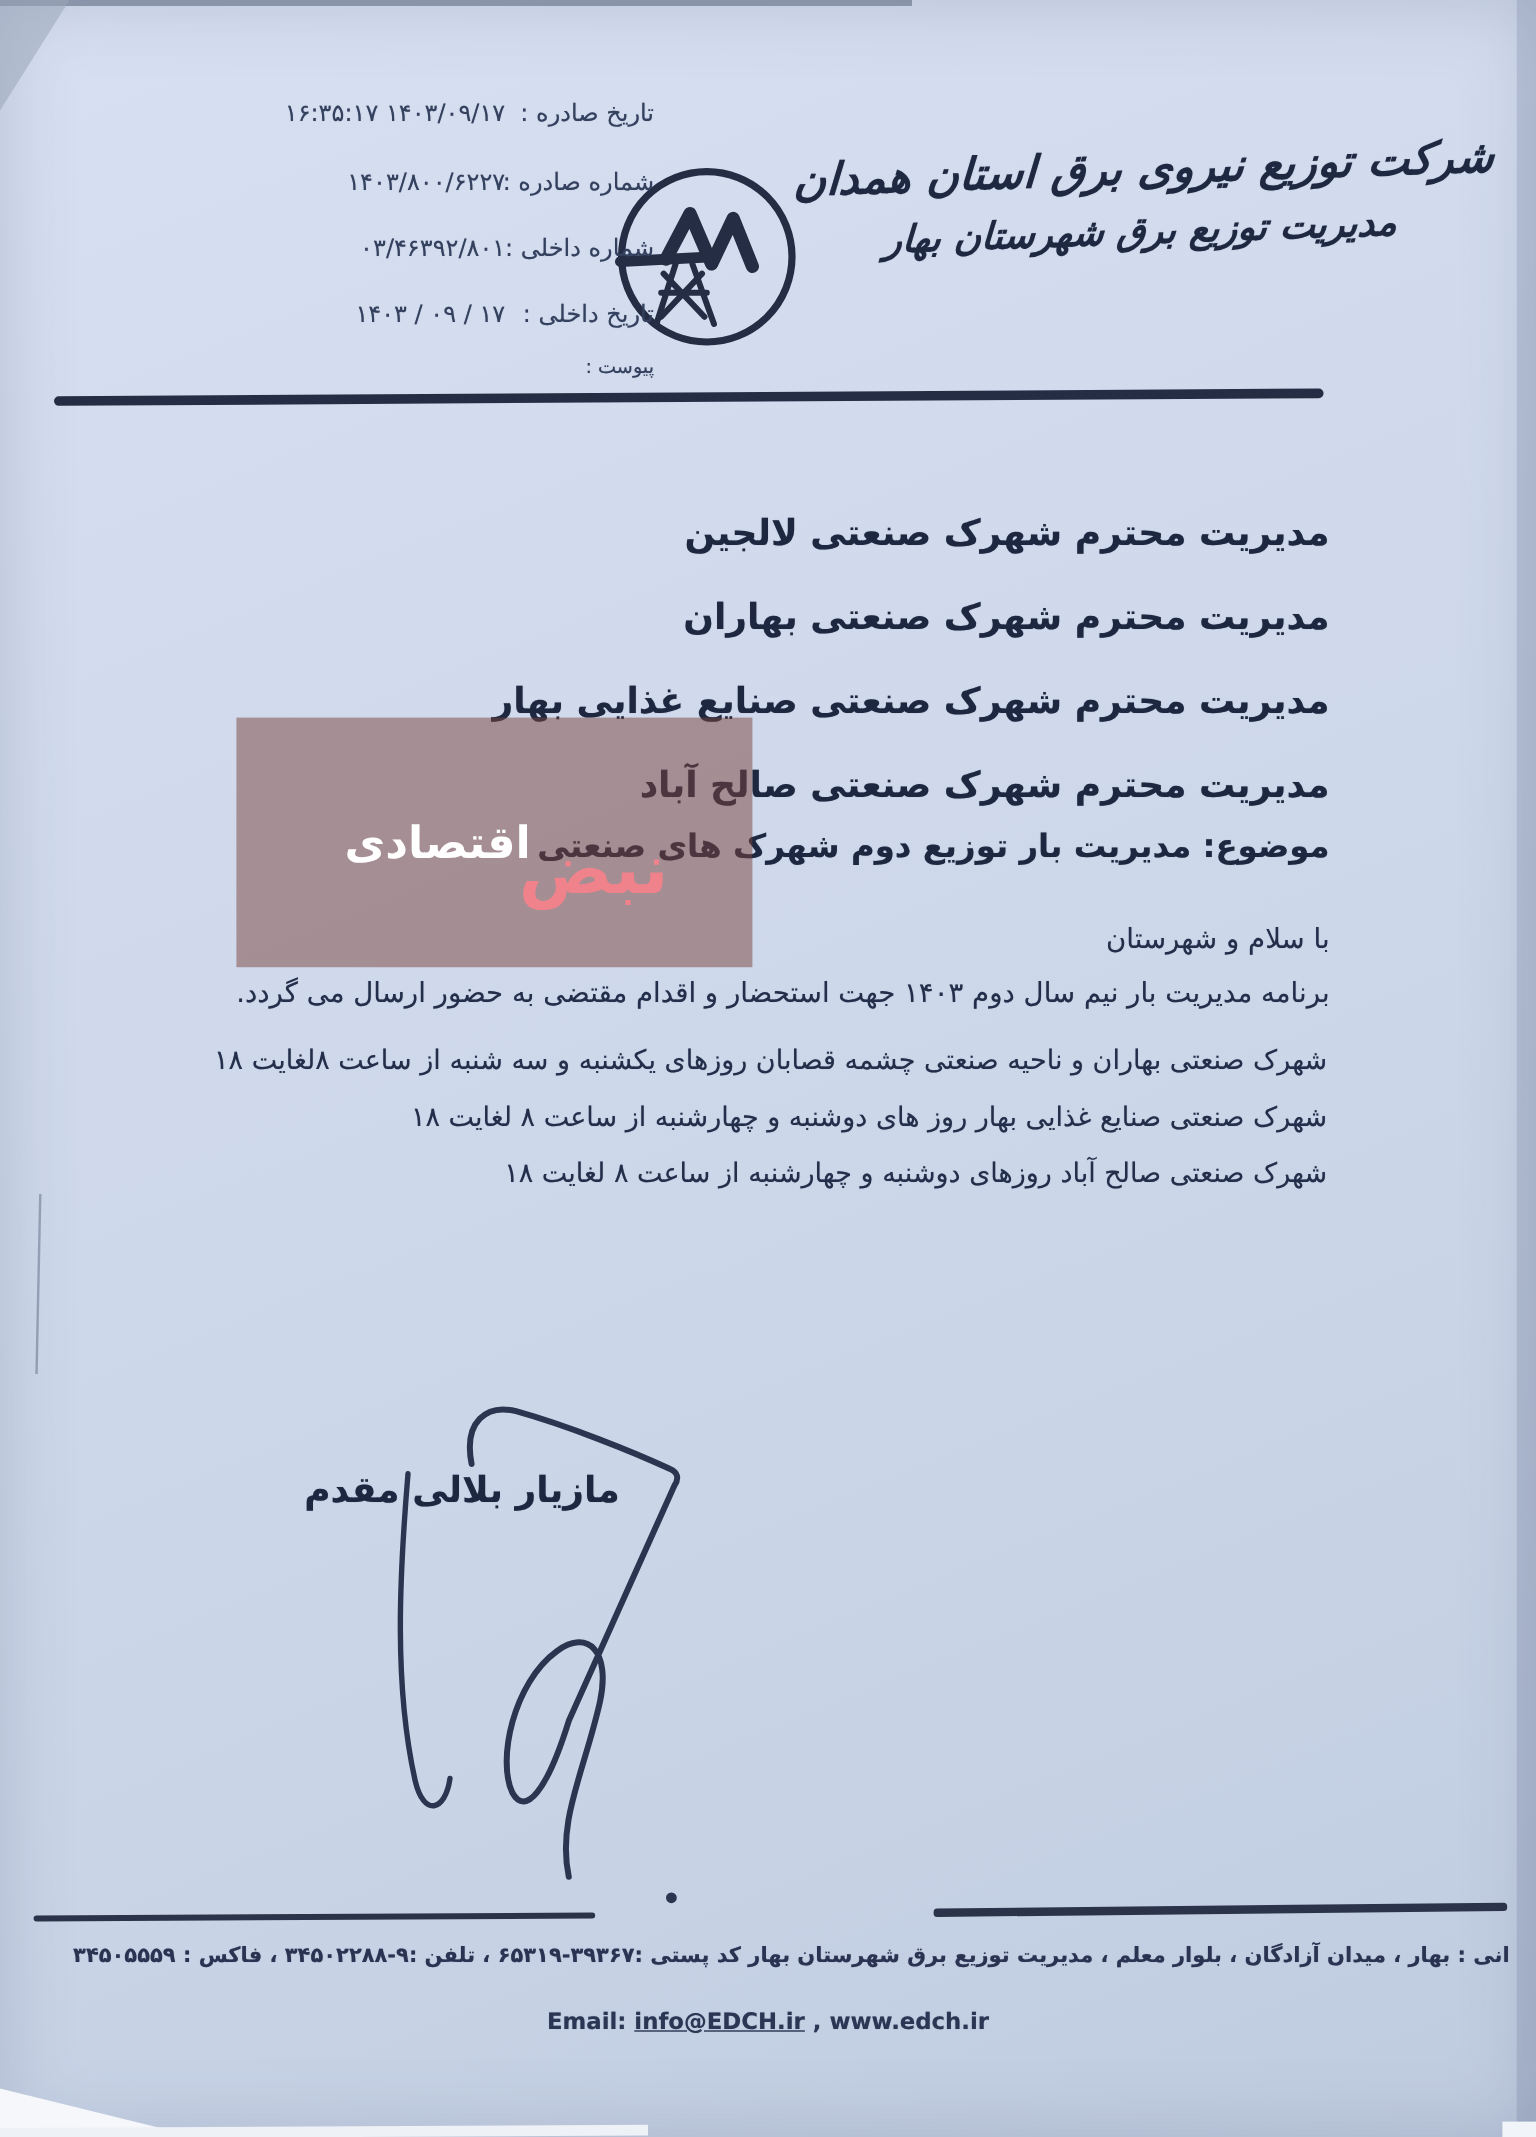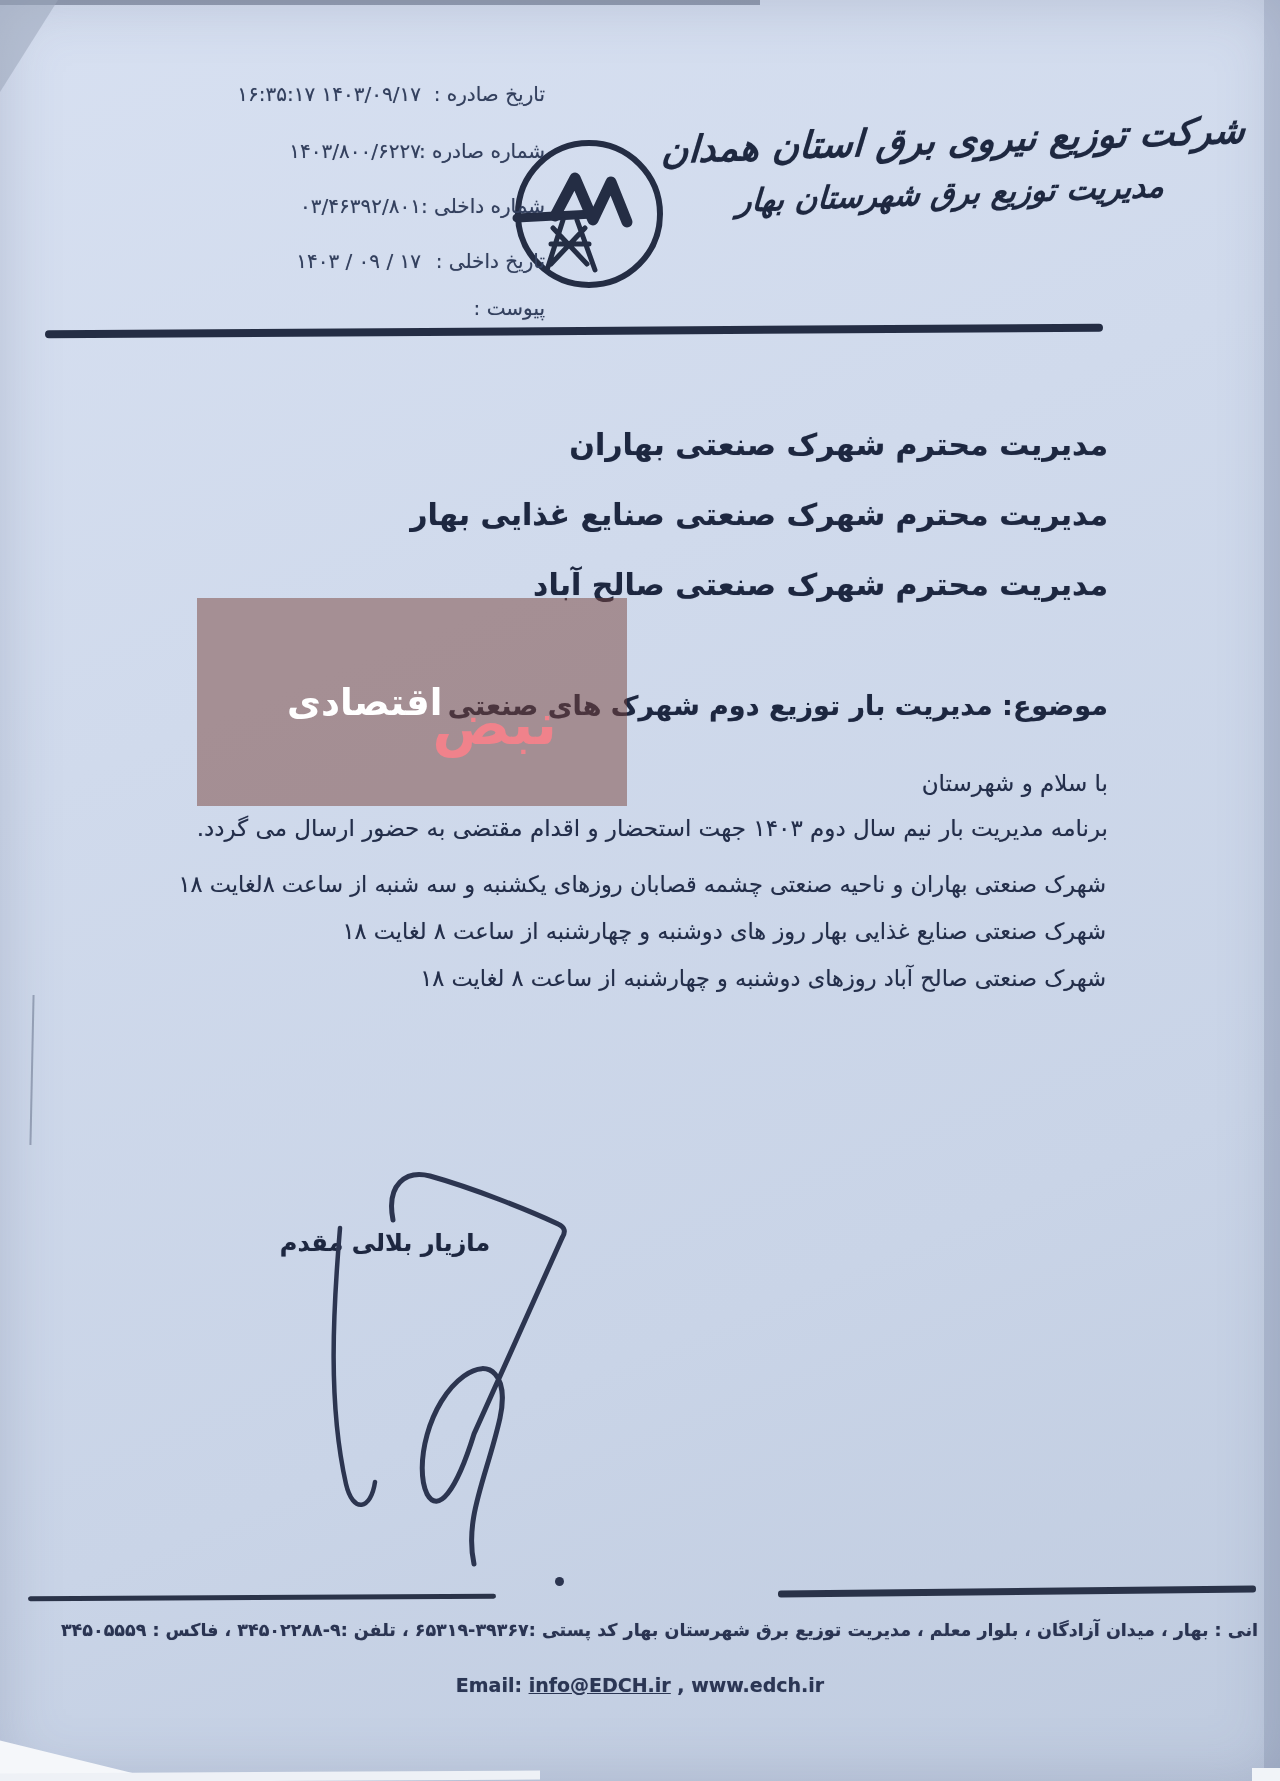--- a/index.html
+++ b/index.html
@@ -22,39 +22,39 @@
   .art-scratch{top:995px;left:31px;width:2px;height:150px;background:rgba(60,72,100,.38);transform:rotate(1.2deg);}
   
   .meta{position:absolute;top:82px;right:735px;width:505px;height:230px;direction:rtl;font-size:20px;color:#33405e;}
   .meta-row{position:absolute;right:0;width:100%;height:28px;white-space:nowrap;}
   .meta-row:nth-of-type(1){top:0;}
   .meta-row:nth-of-type(2){top:57px;}
   .meta-row:nth-of-type(3){top:112px;}
   .meta-row:nth-of-type(4){top:167px;}
   .meta-label{position:absolute;right:0;font-weight:500;}
   .meta-value{position:absolute;right:124px;letter-spacing:1px;white-space:nowrap;}
-  .attachment{position:absolute;top:296px;right:735px;font-size:20px;color:#33405e;direction:rtl;margin-left:16px;}
+  .attachment{position:absolute;top:296px;right:735px;font-size:16px;color:#33405e;direction:rtl;margin-left:16px;}
   
   .letterhead{position:absolute;top:112px;right:28px;width:600px;text-align:center;direction:rtl;
     color:#1e2840;font-weight:bold;font-style:italic;transform:rotate(-2deg) skewX(-5deg);}
   .lh1{font-size:37px;line-height:1.55;}
   .lh2{font-size:31px;line-height:1.55;}
   .logo{position:absolute;top:136px;left:511px;width:156px;height:156px;}
   .divider{position:absolute;top:327px;left:45px;width:1058px;height:8px;background:#242d44;border-radius:5px;transform:rotate(-.35deg);}
   
   .recipients{position:absolute;top:410px;right:172px;direction:rtl;text-align:right;
     font-size:30px;font-weight:bold;line-height:70px;color:#1d2740;}
   .subject{position:absolute;top:690px;right:172px;direction:rtl;font-size:27px;font-weight:bold;color:#1d2740;}
   
   .salutation{position:absolute;top:770px;right:172px;direction:rtl;font-size:23px;}
   .intro{position:absolute;top:815px;right:172px;direction:rtl;font-size:23px;white-space:nowrap;}
   .schedule{position:absolute;top:861px;right:174px;direction:rtl;text-align:right;font-size:22.5px;line-height:47px;white-space:nowrap;}
   
   .sig-text{position:absolute;top:1204px;left:165px;width:440px;text-align:center;direction:rtl;
-    font-size:24px;font-weight:bold;line-height:78px;color:#1d2740;}
+    font-size:30px;font-weight:bold;line-height:78px;color:#1d2740;}
   .sig-svg{position:absolute;top:1162px;left:278px;width:320px;height:420px;}
   .sig-dot{position:absolute;top:1577px;left:555px;width:9px;height:9px;border-radius:50%;background:#2c3550;}
   
   .rule{position:absolute;background:#2a3349;border-radius:3px;}
   .rule-left{top:1595px;left:28px;width:468px;height:5px;transform:rotate(-.3deg);}
   .rule-right{top:1588px;left:778px;width:478px;height:7px;transform:rotate(-.6deg);}
   .footer-address{position:absolute;top:1620px;right:22px;width:1240px;direction:rtl;text-align:right;
     font-size:17.5px;font-weight:bold;color:#2a3452;white-space:nowrap;}
   .footer-email{position:absolute;top:1674px;left:0;width:100%;text-align:center;direction:ltr;
     font-size:19px;font-weight:bold;color:#2b3654;}
@@ -110,20 +110,21 @@
         <span class="meta-label">تاریخ داخلی :</span>
         <span class="meta-value" dir="ltr">۱۴۰۳ / ۰۹ / ۱۷</span>
       </div>
     </div>
   <div class="attachment">پیوست :</div>
 
   <div class="divider"></div>
 
   <div class="recipients">
 
+  <div class="recipient-line">مدیریت محترم شهرک صنعتی لالجین</div>
       <div class="recipient-line">مدیریت محترم شهرک صنعتی بهاران</div>
       <div class="recipient-line">مدیریت محترم شهرک صنعتی صنایع غذایی بهار</div>
       <div class="recipient-line">مدیریت محترم شهرک صنعتی صالح آباد</div>
     </div>
 
   <div class="subject">موضوع: مدیریت بار توزیع دوم شهرک های صنعتی</div>
 
   <div class="salutation">با سلام و شهرستان</div>
   <div class="intro">برنامه  مدیریت بار نیم سال دوم ۱۴۰۳ جهت استحضار و اقدام مقتضی به حضور ارسال می گردد.</div>
   <div class="schedule">

